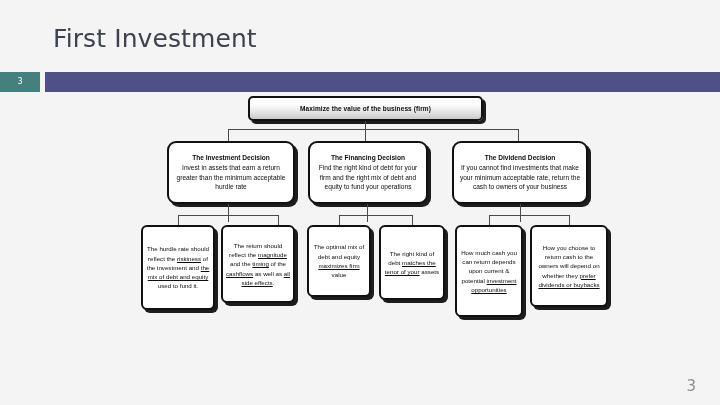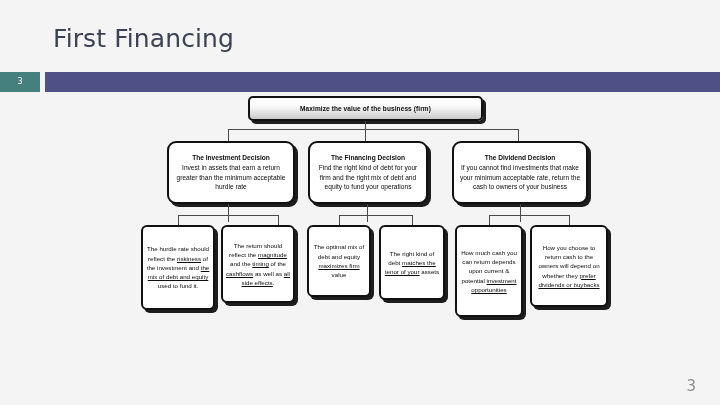--- a/index.html
+++ b/index.html
@@ -159,21 +159,21 @@
     color: #8d8d8d;
     font-family: "DejaVu Sans", sans-serif;
   }
 </style>
 </head>
 <body>
 
 <div id="slide">
 
   <div id="title-area">
-    <div id="page-title">First Financing</div>
+    <div id="page-title">First Investment</div>
   </div>
 
   <div id="band-row">
     <div id="slide-number-badge">3</div>
     <div id="band-bar"></div>
   </div>
 
   <div id="diagram">
 
     <div class="node" id="node-root">

